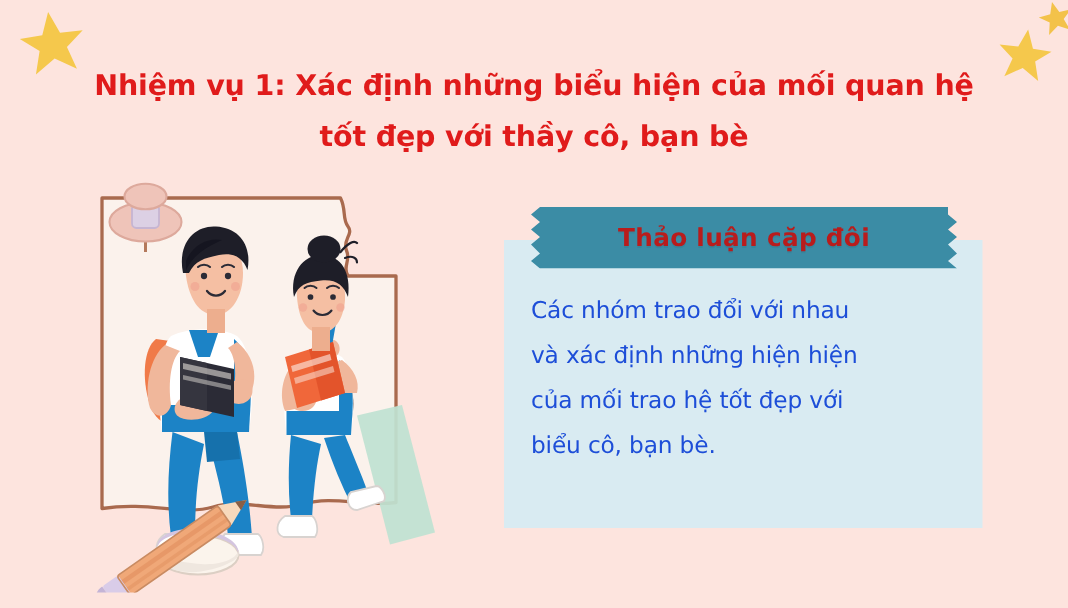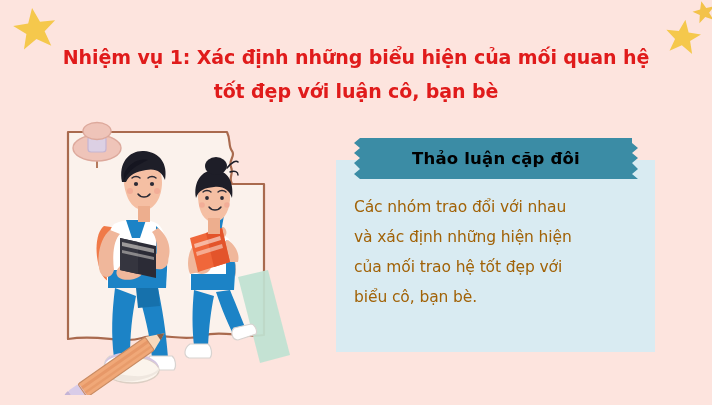--- a/index.html
+++ b/index.html
@@ -36,28 +36,28 @@
     width:319px;height:192px;
     background:#D9EBF2;
   }
   .ribbon-wrap{
     position:absolute;left:350px;top:138px;
     width:292px;height:41px;
   }
   .ribbon-label{
     position:absolute;left:0;top:0;width:292px;height:41px;
     display:flex;align-items:center;justify-content:center;
-    color:#000000;font-weight:bold;font-size:16.5px;
+    color:#b91c1c;font-weight:bold;font-size:16.5px;
     letter-spacing:0.2px;
     z-index:2;
     text-shadow:0 1px 0 rgba(0,0,0,.05);
   }
   .panel-text{
     position:absolute;left:354px;top:192px;width:286px;
-    color:#a16207;font-size:15.5px;line-height:30px;
+    color:#1d4ed8;font-size:15.5px;line-height:30px;
     letter-spacing:-0.1px;
   }
   .panel-text .ln{display:block;white-space:nowrap;}
 </style>
 </head>
 <body>
 
 <div class="stage">
 
   <div class="star" style="left:12px;top:6px;width:46px;height:46px;">
@@ -73,21 +73,21 @@
   </div>
 
   <div class="star" style="left:692px;top:0px;width:24px;height:24px;">
     <svg width="24" height="24" viewBox="0 0 50 50">
       <polygon points="25,2 31.5,18 48,18.5 35,29 40,45.5 25,36 10,45.5 15,29 2,18.5 18.5,18" fill="#F3C24A" transform="rotate(-14 25 25)"></polygon>
     </svg>
   </div>
 
   <div class="title-block">
     <span class="title-line">Nhiệm vụ 1: Xác định những biểu hiện của mối quan hệ</span>
-    <span class="title-line">tốt đẹp với luận cô, bạn bè</span>
+    <span class="title-line">tốt đẹp với thầy cô, bạn bè</span>
   </div>
 
   <div class="illus">
     <svg width="270" height="275" viewBox="0 0 270 275" xmlns="http://www.w3.org/2000/svg">
 
       <g>
         <path d="M16,12 L175,12 C179,20 176,26 180,31 C184,36 176,40 179,47
                  C182,54 176,58 180,64 L212,64 L212,215
                  C190,218 170,210 150,216 C130,222 110,212 90,218
                  C70,224 48,214 16,219 Z" fill="#FBF2EC" stroke="#A96A4E" stroke-width="2.2" stroke-linejoin="round"></path>

